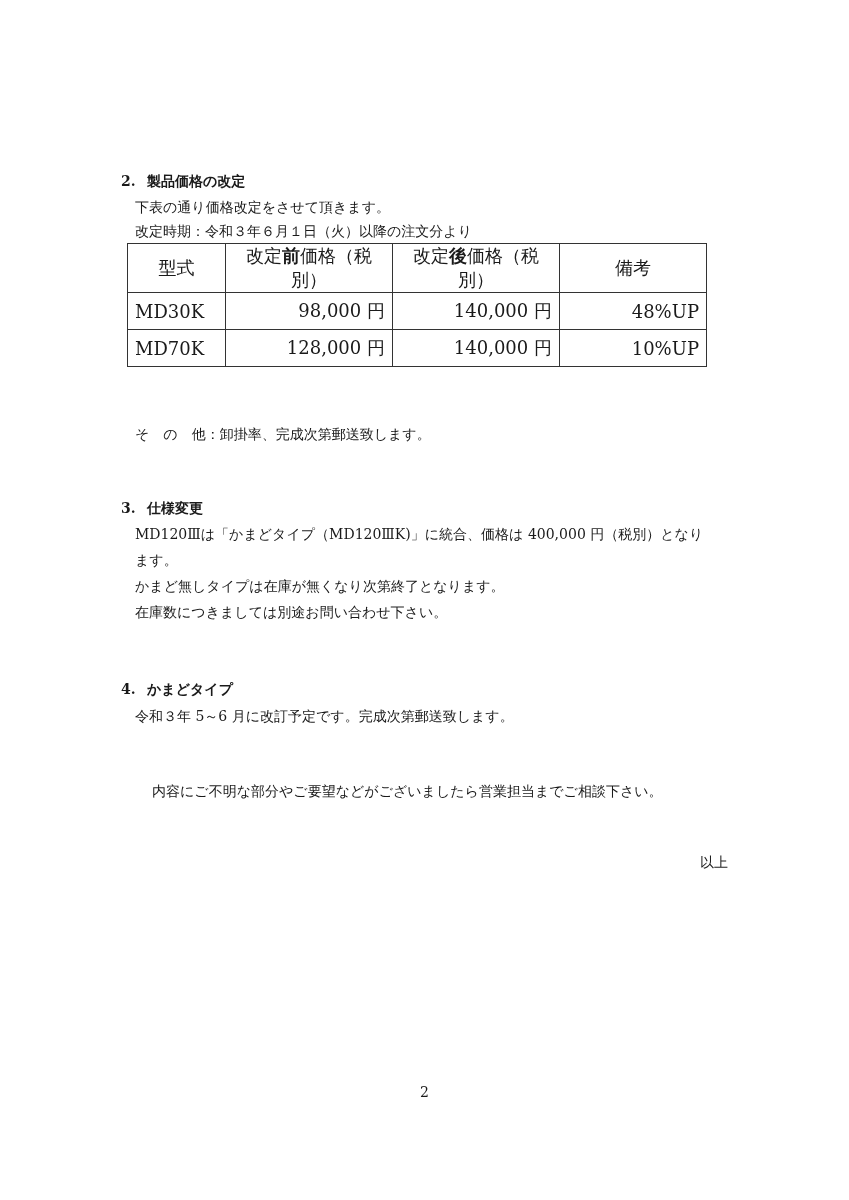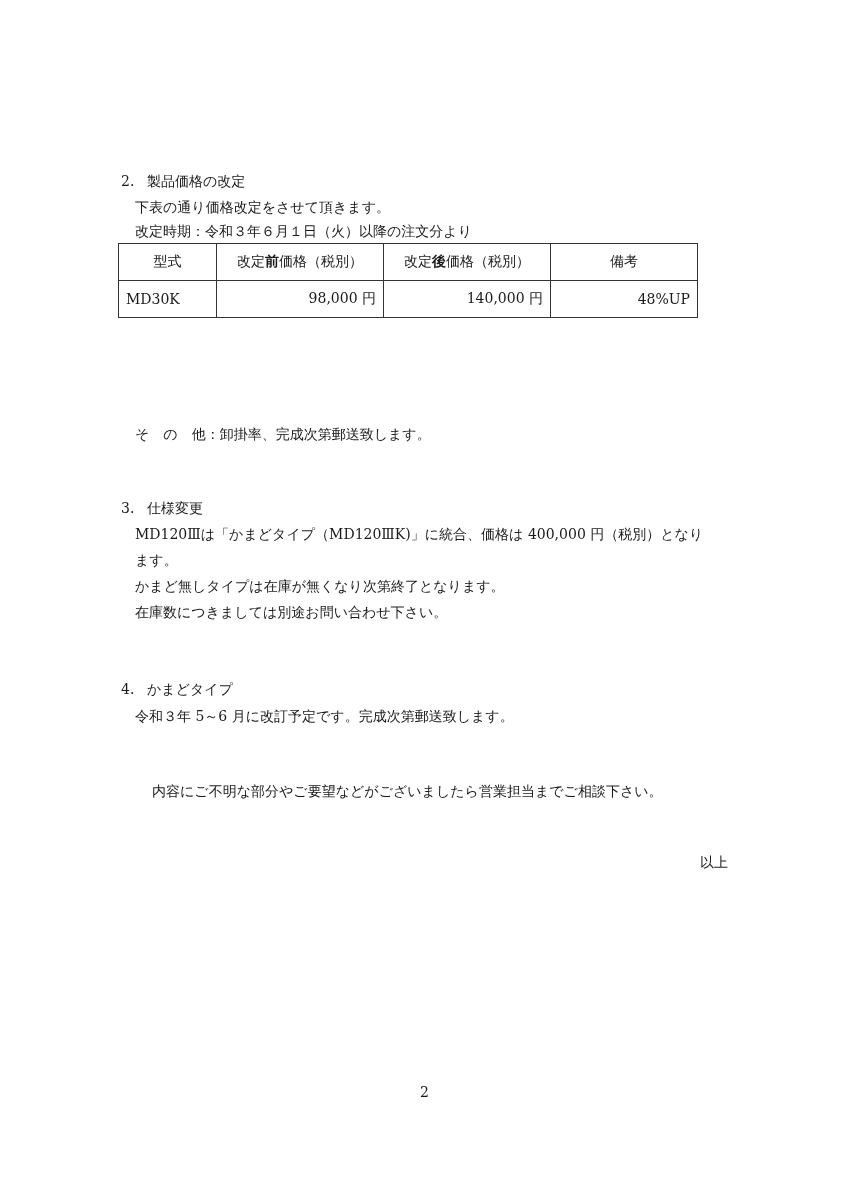--- a/index.html
+++ b/index.html
@@ -1,22 +1,22 @@
 <!DOCTYPE html>
 <html><head>
 <meta charset="utf-8">
 <style>
   html, body { margin: 0; padding: 0; background: #ffffff; }
   body { width: 849px; height: 1200px; position: relative; overflow: hidden;
          font-family: "DejaVu Serif", "Liberation Serif", serif; color: #1a1a1a; font-size: 14px; }
   .abs { position: absolute; white-space: nowrap; line-height: 20px; }
-  .h { left: 121px; }
+  .h { left: 121px; font-weight: bold; }
   .num { display: inline-block; width: 26px; }
   .p { left: 135px; text-align: center; }
-  table.price { position: absolute; left: 118px; top: 243px; border-collapse: collapse; font-size: 14px; }
+  table.price { position: absolute; left: 127px; top: 243px; border-collapse: collapse; font-size: 18px; }
   table.price td, table.price th { border: 1px solid #333; height: 36px; padding: 0 7px; font-weight: normal; }
   table.price th { text-align: center; }
   table.price td.r { text-align: right; }
   .c0 { width: 83px; } .c1 { width: 152px; } .c2 { width: 152px; } .c3 { width: 132px; }
   b.em { font-weight: bold; }
 </style>
 </head>
 <body>
 
 <div>
@@ -33,20 +33,26 @@
       <th class="c1"><span>改定</span><b class="em">前</b><span>価格（税別）</span></th>
       <th class="c2"><span>改定</span><b class="em">後</b><span>価格（税別）</span></th>
       <th class="c3"><span>備考</span></th>
     </tr>
     <tr>
       <td>MD30K</td>
       <td class="r">98,000 円</td>
       <td class="r">140,000 円</td>
       <td class="r">48%UP</td>
     </tr>
+    <tr>
+      <td>MD70K</td>
+      <td class="r">128,000 円</td>
+      <td class="r">140,000 円</td>
+      <td class="r">10%UP</td>
+    </tr>
   </tbody>
     </table>
 
   <div class="abs p" style="top:424px">そ　の　他：卸掛率、完成次第郵送致します。</div>
 </div>
 
 <div>
   <div class="abs h" style="top:498px">
     <span class="num">3.</span><span>仕様変更</span>
   </div>

